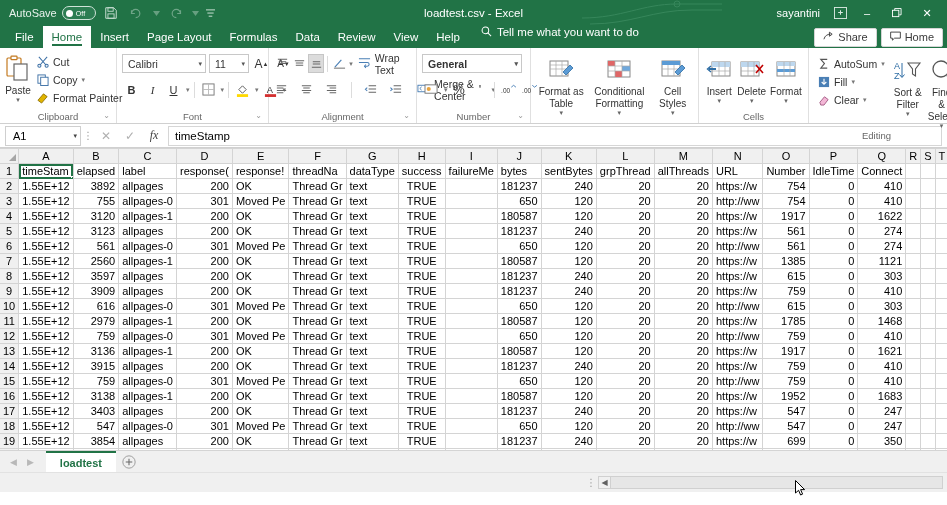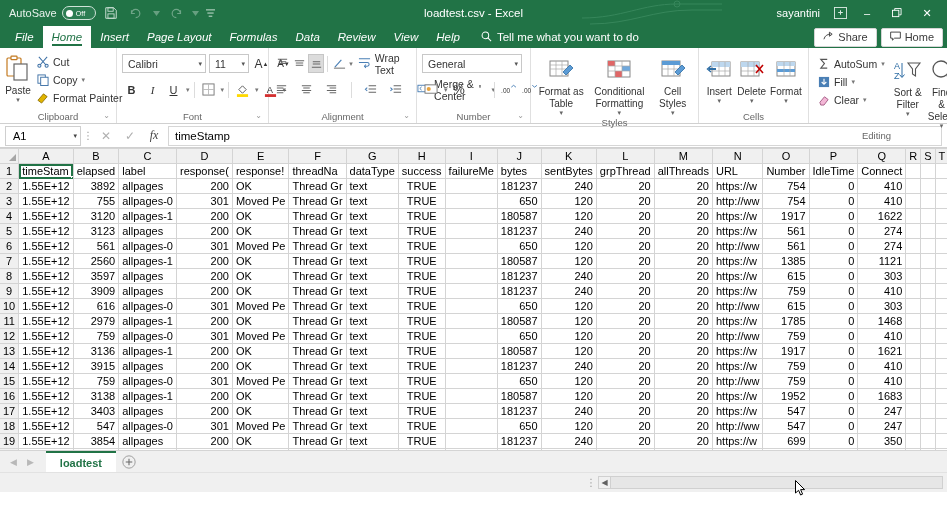--- a/index.html
+++ b/index.html
@@ -51,28 +51,27 @@
   .swoosh { position: absolute; right: 225px; top: 0; height: 26px; width: 140px; opacity:.5; }
 
   
   .menubar {
     height: 22px; background: #217346; display: flex; align-items: stretch;
     padding-left: 6px; position: relative;
   }
   .mtab {
     padding: 0 9px; display: flex; align-items: center; font-size: 11.5px; color: #fff;
     position: relative;
-    font-style: italic;
   }
   .mtab.file { background: #217346; }
   .mtab.active { background: #fff; color: #217346; }
   .mtab.active::after {
     content:''; position:absolute; left:9px; right:9px; bottom:2px; height:2px; background:#217346;
   }
-  .tellme { display: flex; align-items: center; gap: 5px; margin-left: 12px; color: #fff; font-size: 11.5px; }
+  .tellme { display: flex; align-items: flex-start; gap: 5px; margin-left: 12px; color: #fff; font-size: 11.5px; }
   .menubar-right { margin-left: auto; display: flex; align-items: center; gap: 4px; padding-right: 4px; }
   .share-btn, .comment-btn {
     background: #fff; color: #3a3a3a; border: 1px solid #d4d4d4;
     font-size: 11px; padding: 2px 8px; display: flex; align-items: center; gap: 4px;
     border-radius: 2px; height: 19px;
   }
 
   
   .ribbon {
     height: 76px; background: #fff; border-bottom: 1px solid #d0d0d0;
@@ -119,21 +118,21 @@
     width: 19px; height: 19px; display: flex; align-items: center; justify-content: center;
     font-size: 11px; color: #333;
   }
   .sqbtn.sel { background: #dcdcdc; border: 1px solid #c6c6c6; }
   .vsep { width: 1px; height: 16px; background: #dcdcdc; margin: 0 2px; }
 
   .alignrow { display: flex; align-items: center; gap: 1px; padding-top: 3px; }
   .alignrow2 { display: flex; align-items: center; gap: 10px; padding-top: 5px; }
   .wide-btn { display:flex; align-items:center; gap:4px; font-size:10.5px; color:#333; padding:0 4px; height:19px; }
 
-  .numrow1 { display: flex; align-items: center; padding-top: 3px; }
+  .numrow1 { display: flex; align-items: center; padding-top: 3px; font-weight: bold; }
   .numrow2 { display: flex; align-items: center; gap: 2px; padding-top: 5px; }
 
   
   .formulabar {
     height: 24px; background: #fff; display: flex; align-items: center;
     border-bottom: 1px solid #d0d0d0; padding: 0 2px;
   }
   .namebox {
     width: 76px; height: 20px; border: 1px solid #cfcfcf; background:#fff;
     display: flex; align-items: center; padding: 0 3px 0 7px; font-size: 11px; margin-left: 3px;
@@ -597,23 +596,20 @@
             <rect x="2" y="3" width="18" height="15" fill="#fff" stroke="#888" stroke-width="1"></rect>
             <rect x="2" y="3" width="18" height="4" fill="#5b9bd5"></rect>
             <path d="M2 11h18M8 7v11M14 7v11" stroke="#aaa" stroke-width=".7"></path>
             <path d="M15 14 L22 7 L25 10 L18 17z" fill="#5b9bd5" stroke="#2e6da4" stroke-width=".8"></path>
           </svg>
         </span>
         <span class="cap">Cell Styles</span>
         <span class="caret">▾</span>
       </div>
     </div>
-    <div class="rgroup-label">
-      <span>Styles</span>
-    </div>
   </div>
 
   <div class="rgroup" style="width:110px">
     <div class="rgroup-body" style="gap:1px;padding-top:1px">
       <div class="bigbtn" style="width:34px">
         <span class="ic">
           <svg width="26" height="22" viewBox="0 0 26 22">
             <rect x="6" y="3" width="18" height="14" fill="#fff" stroke="#888" stroke-width="1"></rect>
             <rect x="6" y="3" width="18" height="5" fill="#bdd7ee"></rect>
             <path d="M6 12h18M13 3v14M19 3v14" stroke="#aaa" stroke-width=".7"></path>

